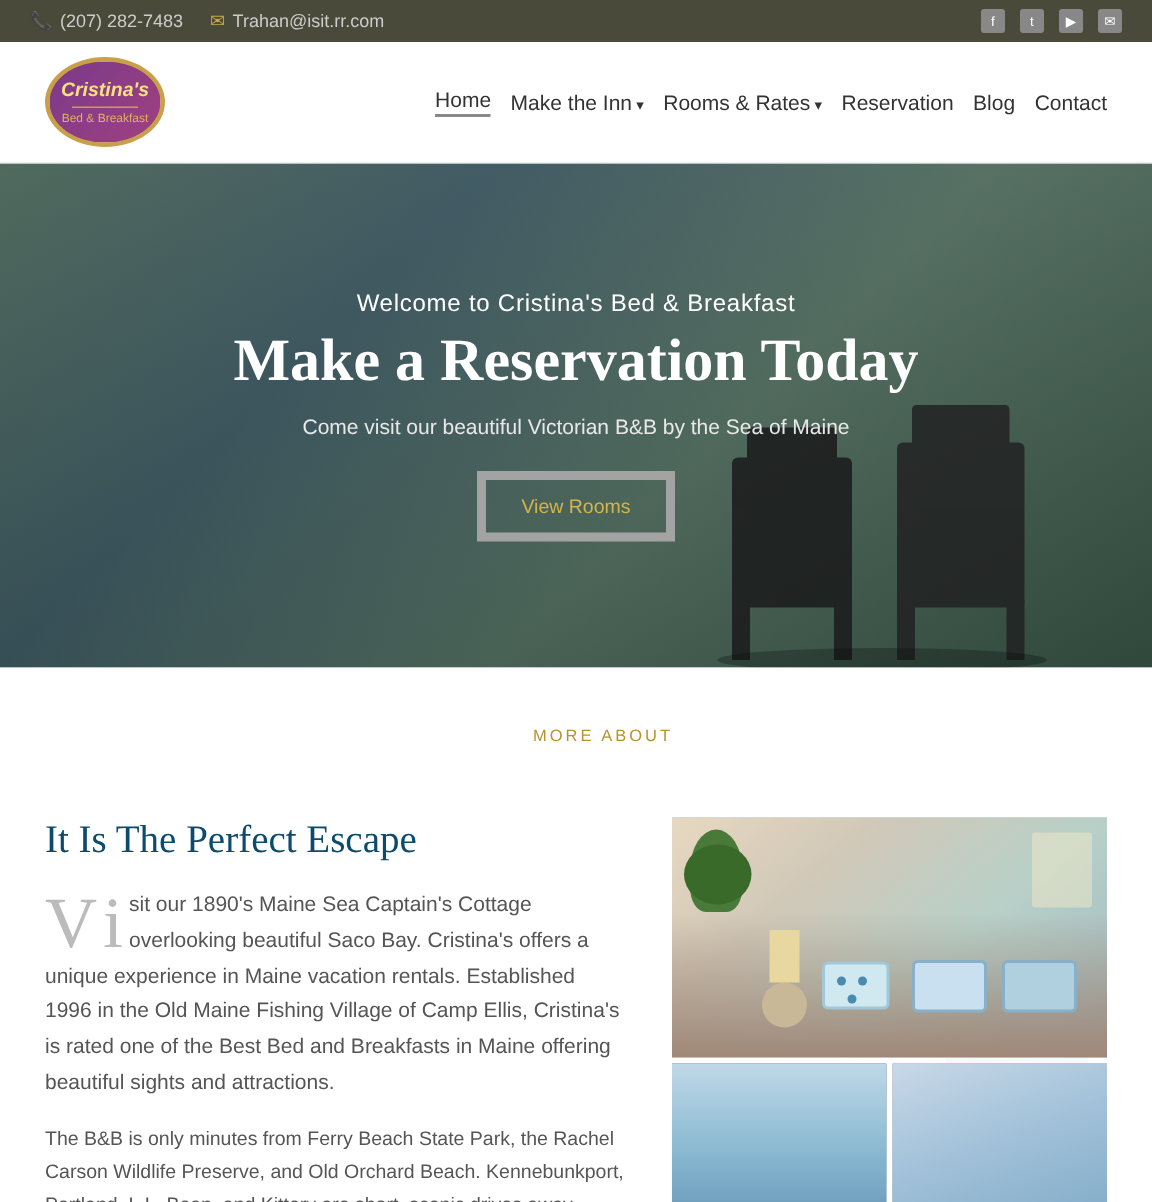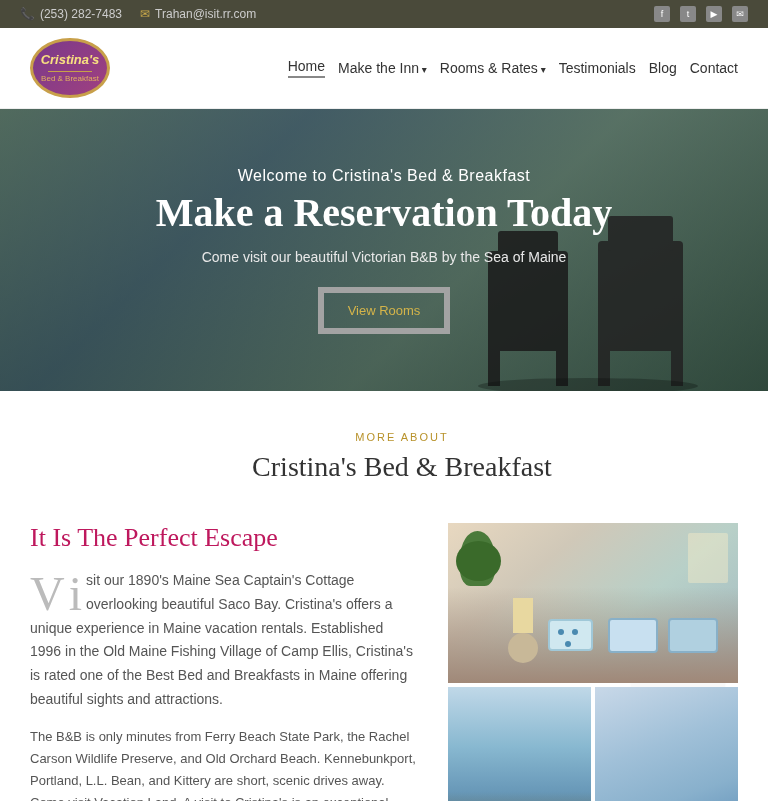--- a/index.html
+++ b/index.html
@@ -55,21 +55,21 @@
 
     nav { display: flex; align-items: center; gap: 13px; font-family: Arial, sans-serif; font-size: 14px; }
     nav a { text-decoration: none; color: #333; }
     nav a.active { color: #333; border-bottom: 2px solid #888; padding-bottom: 2px; }
     nav .has-arrow::after { content: ' ▾'; font-size: 10px; }
 
     
     .hero {
       position: relative;
       width: 768px;
-      height: 282px;
+      height: 336px;
       overflow: hidden;
       display: flex; align-items: center; justify-content: center;
     }
     .hero-bg {
       position: absolute; inset: 0;
       background: linear-gradient(
         to bottom,
         rgba(60,80,70,0.55) 0%,
         rgba(40,60,50,0.6) 100%
       ),
@@ -129,21 +129,21 @@
     }
 
     
     .content-section {
       padding: 10px 30px 30px;
       display: flex;
       gap: 30px;
       align-items: flex-start;
     }
     .content-left { flex: 1; min-width: 0; }
-    .content-heading { font-size: 26px; font-weight: normal; color: #be185d; margin-bottom: 16px; }
+    .content-heading { font-size: 26px; font-weight: normal; color: #0c4a6e; margin-bottom: 16px; }
     .drop-cap-para { font-size: 14px; color: #555; line-height: 1.7; margin-bottom: 14px; font-family: Arial, sans-serif; }
     .drop-cap-para::first-letter {
       float: left;
       font-size: 48px;
       line-height: 0.8;
       margin-right: 4px;
       font-family: Georgia, serif;
       color: #bbb;
       padding-top: 6px;
     }
@@ -215,21 +215,21 @@
     }
     .watermark svg { width: 100%; height: 100%; }
   </style>
 </head>
 <body>
 
 <div class="top-bar">
   <div class="top-bar-left">
     <span>
       <span style="color:#c8a84a;">📞</span>
-      <span>(253) 282-7483</span>
+      <span>(207) 282-7483</span>
     </span>
     <span>
       <span style="color:#c8a84a;">✉</span>
       <span>Trahan@isit.rr.com</span>
     </span>
   </div>
   <div class="top-bar-right">
     <span class="social-icon">f</span>
     <span class="social-icon">t</span>
     <span class="social-icon">▶</span>
@@ -242,21 +242,21 @@
     <div class="logo-oval">
       <span class="logo-main" style="font-style:italic;">Cristina's</span>
       <div style="width:60%; height:1px; background:#c8a04a; margin:2px 0;"></div>
       <span class="logo-sub">Bed &amp; Breakfast</span>
     </div>
   </div>
   <nav>
     <a href="#" class="active">Home</a>
     <a href="#" class="has-arrow">Make the Inn</a>
     <a href="#" class="has-arrow">Rooms &amp; Rates</a>
-    <a href="#">Testimonials</a>
+    <a href="#">Reservation</a>
     <a href="#">Blog</a>
     <a href="#">Contact</a>
   </nav>
 </div>
 
 <div class="hero">
   <div class="hero-bg"></div>
 
   <div class="hero-chairs">
     <svg width="240" height="220" viewBox="0 0 240 220" style="opacity:0.85;">
@@ -278,21 +278,20 @@
   <div class="hero-content">
     <div class="hero-subtitle">Welcome to Cristina's Bed &amp; Breakfast</div>
     <div class="hero-title">Make a Reservation Today</div>
     <div class="hero-desc">Come visit our beautiful Victorian B&amp;B by the Sea of Maine</div>
     <a href="#" class="hero-btn">View Rooms</a>
   </div>
 </div>
 
 <div class="more-about-section">
   <div class="more-about-label">MORE ABOUT</div>
-  <div class="more-about-title">Cristina's Bed &amp; Breakfast</div>
 </div>
 
 <div class="content-section" style="position:relative;">
 
   <div class="watermark">
     <svg viewBox="0 0 100 140" fill="#888">
       <path d="M50 0 C30 20, 0 50, 10 90 C20 130, 50 140, 50 140 C50 140, 80 130, 90 90 C100 50, 70 20, 50 0Z"></path>
     </svg>
   </div>
 

